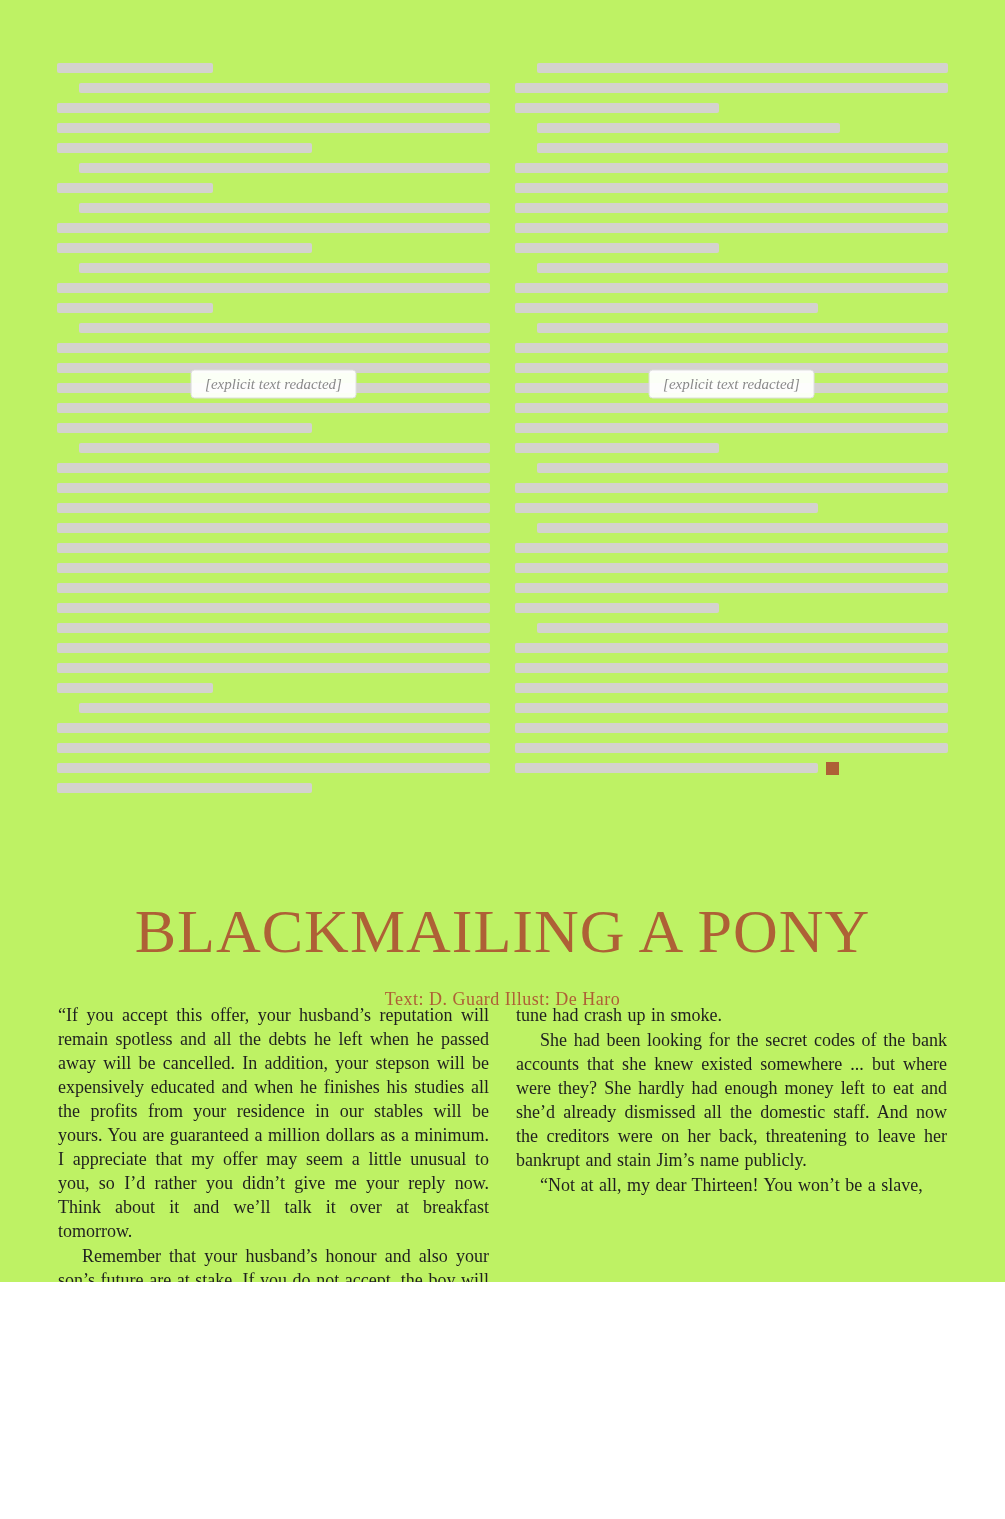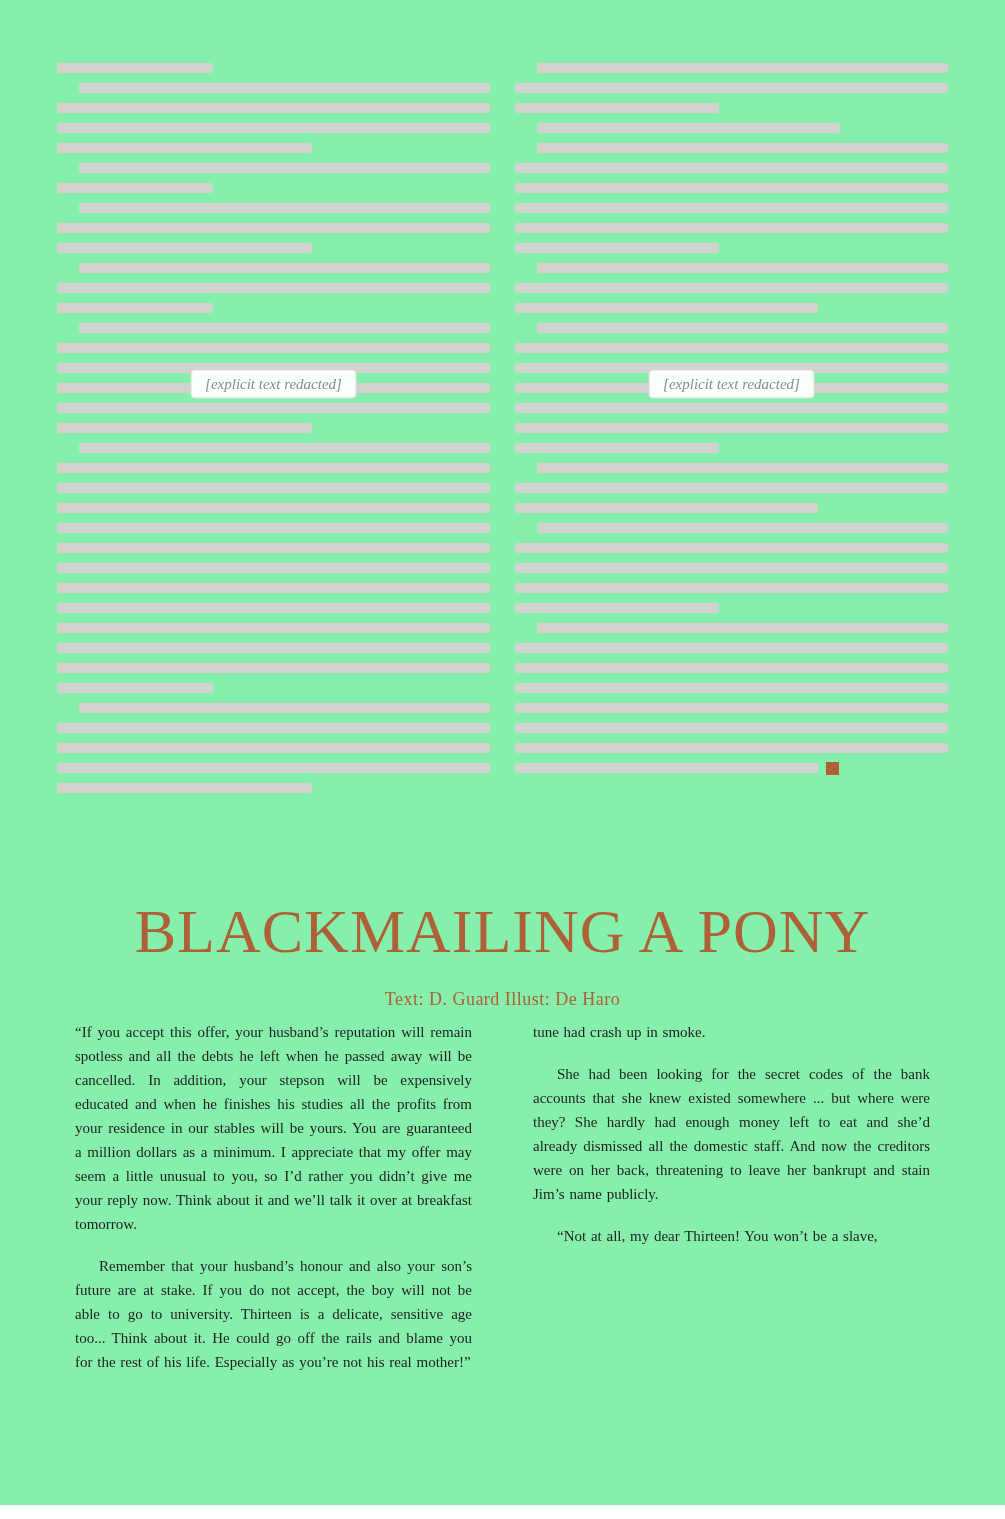--- a/index.html
+++ b/index.html
@@ -1,19 +1,19 @@
 <!DOCTYPE html>
 <html style="--accent: #ae6036;"><head>
 <meta charset="utf-8">
 <style>
   :root { --accent:#ae6036; --ink:#1f1f1f; --bar:#d4d2cf; }
   html,body { margin:0; padding:0; background:#ffffff; }
   .page {
-    position:relative; width:1005px; height:1505px; margin:0 auto;
-    background:#86efac; color:var(--ink);
+    position:relative; width:1005px; height:1282px; margin:0 auto;
+    background:#bef264; color:var(--ink);
     font-family:"Liberation Serif","DejaVu Serif",serif;
     overflow:hidden;
   }
   
   .top-story { position:absolute; top:58px; left:57px; right:57px; display:flex; gap:25px; }
   .col { flex:1 1 0; min-width:0; }
   .top-story .col { position:relative; }
   .ph-para { margin:0; }
   .ph-row { display:flex; align-items:center; gap:8px; height:20px; }
   .ph-line { height:10px; background:var(--bar); border-radius:2px; width:100%; }
@@ -26,21 +26,21 @@
   
   .title-block { position:absolute; top:883px; left:0; width:100%; text-align:center; color:var(--accent); }
   .title-block h1 {
     margin:16px; font-weight:normal; font-size:62px; line-height:1.05;
     letter-spacing:1px; font-family:"Liberation Serif","DejaVu Serif",serif;
   }
   .byline { font-size:18px; margin-top:25px; letter-spacing:0.5px; }
   
   .bottom-story { position:absolute; top:1002px; left:57px; right:57px; display:flex; gap:25px; }
   .body-para {
-    margin:18px; font-size:15px; line-height:24px; text-align:justify;
+    margin:1px; font-size:18px; line-height:24px; text-align:justify;
     text-indent:24px; word-spacing:1px;
   }
   .body-para.noindent { text-indent:0; }
 </style>
 </head>
 <body>
 
 <div class="page">
 
   <section class="top-story">

